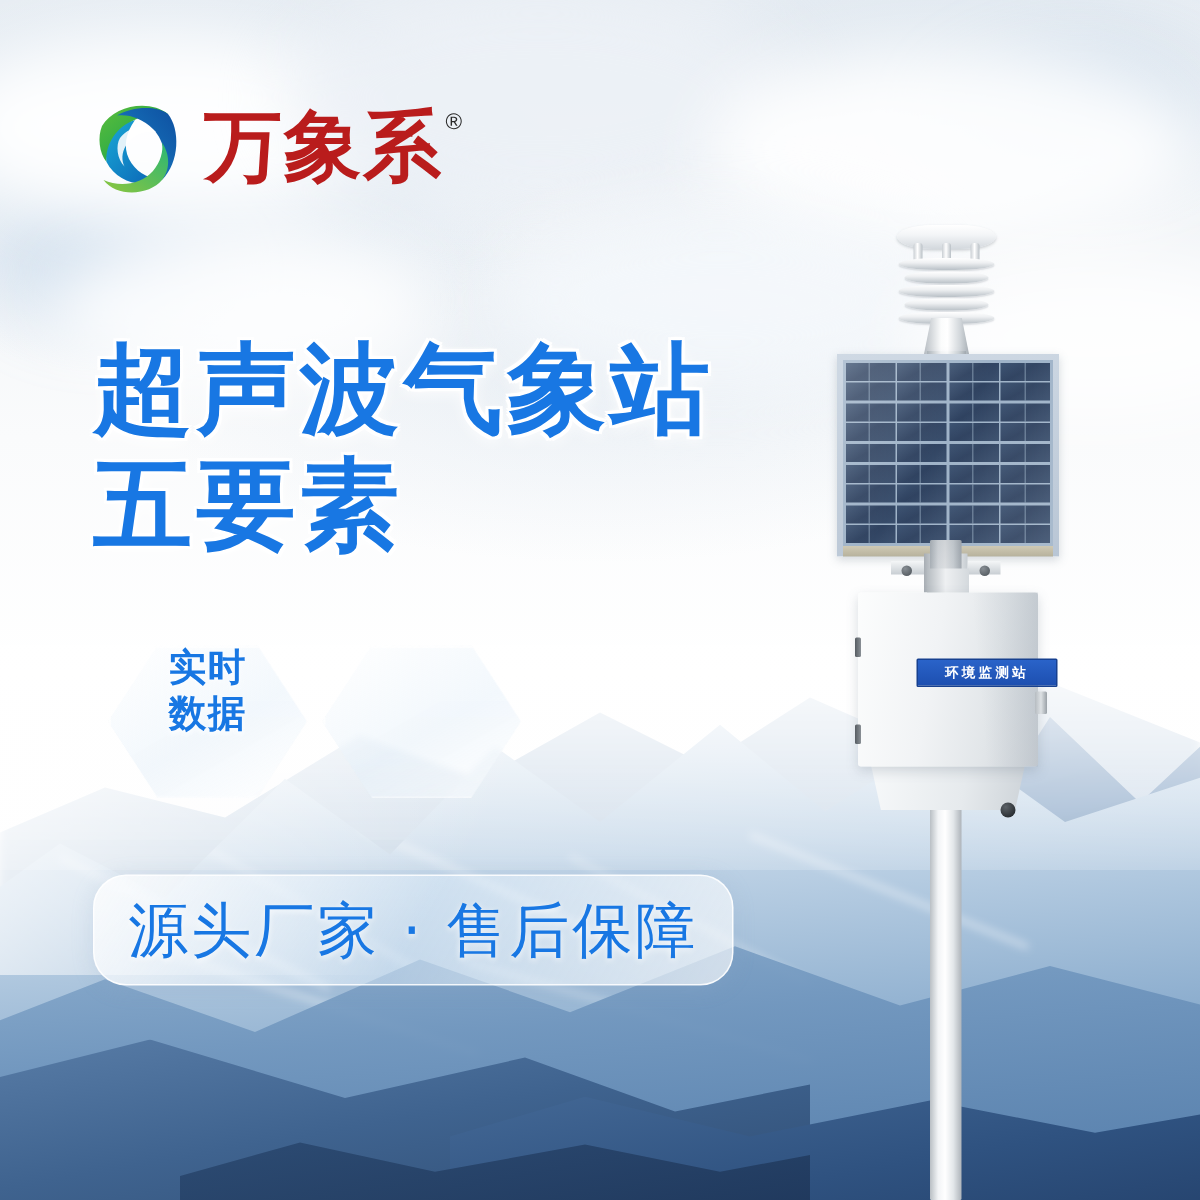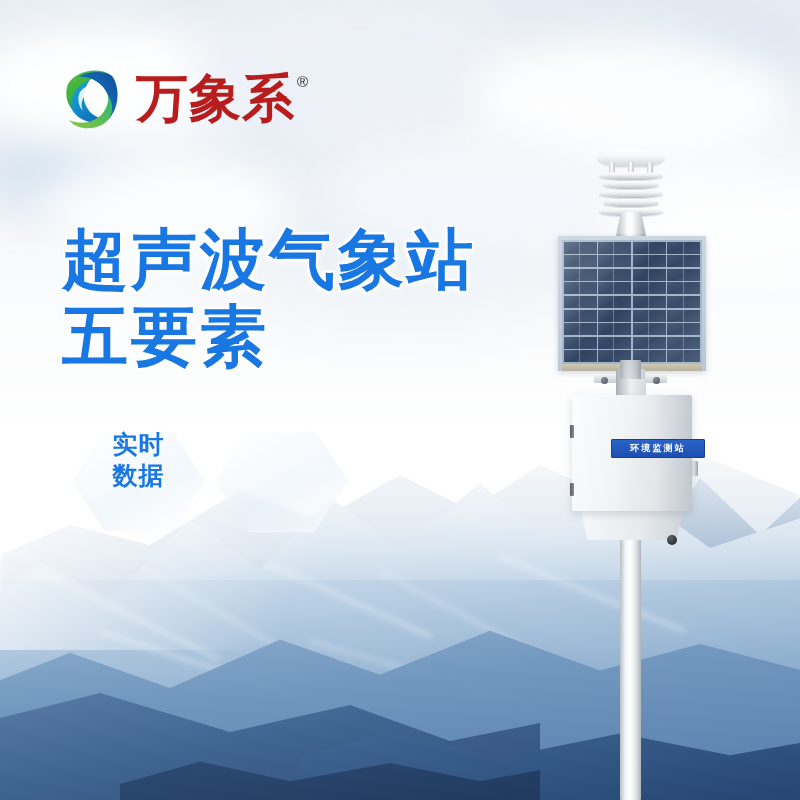--- a/index.html
+++ b/index.html
@@ -476,14 +476,17 @@
       <div class="hex-txt">
         <div>实时</div>
         <div>数据</div>
       </div>
     </div>
     <div class="hex">
       <div class="hex-border"></div>
     </div>
   </div>
 
+  <div class="pill">
+    <span class="pill-txt">源头厂家 · 售后保障</span>
+  </div>
 
 </div>
 
 </body></html>

